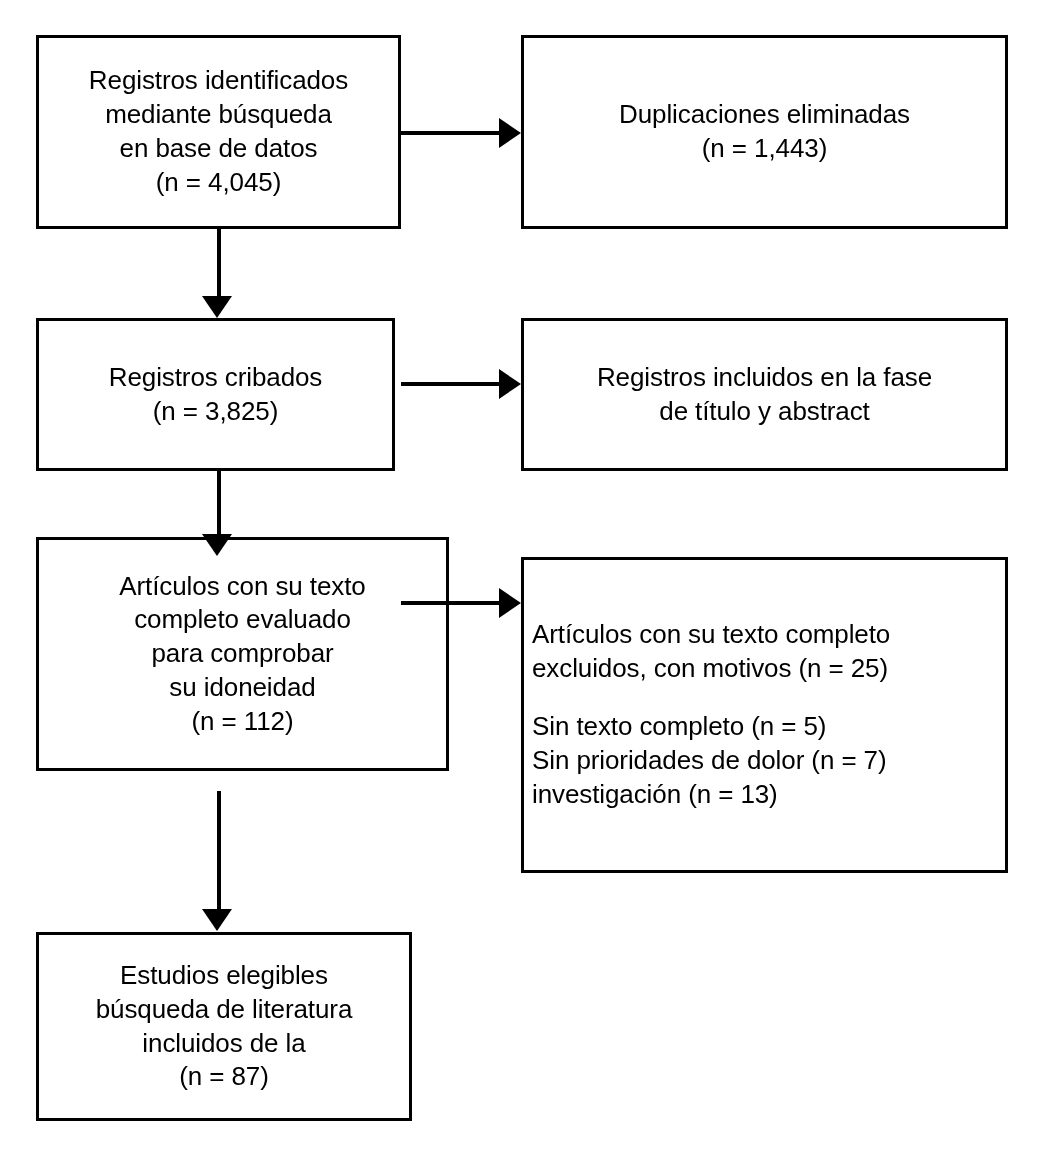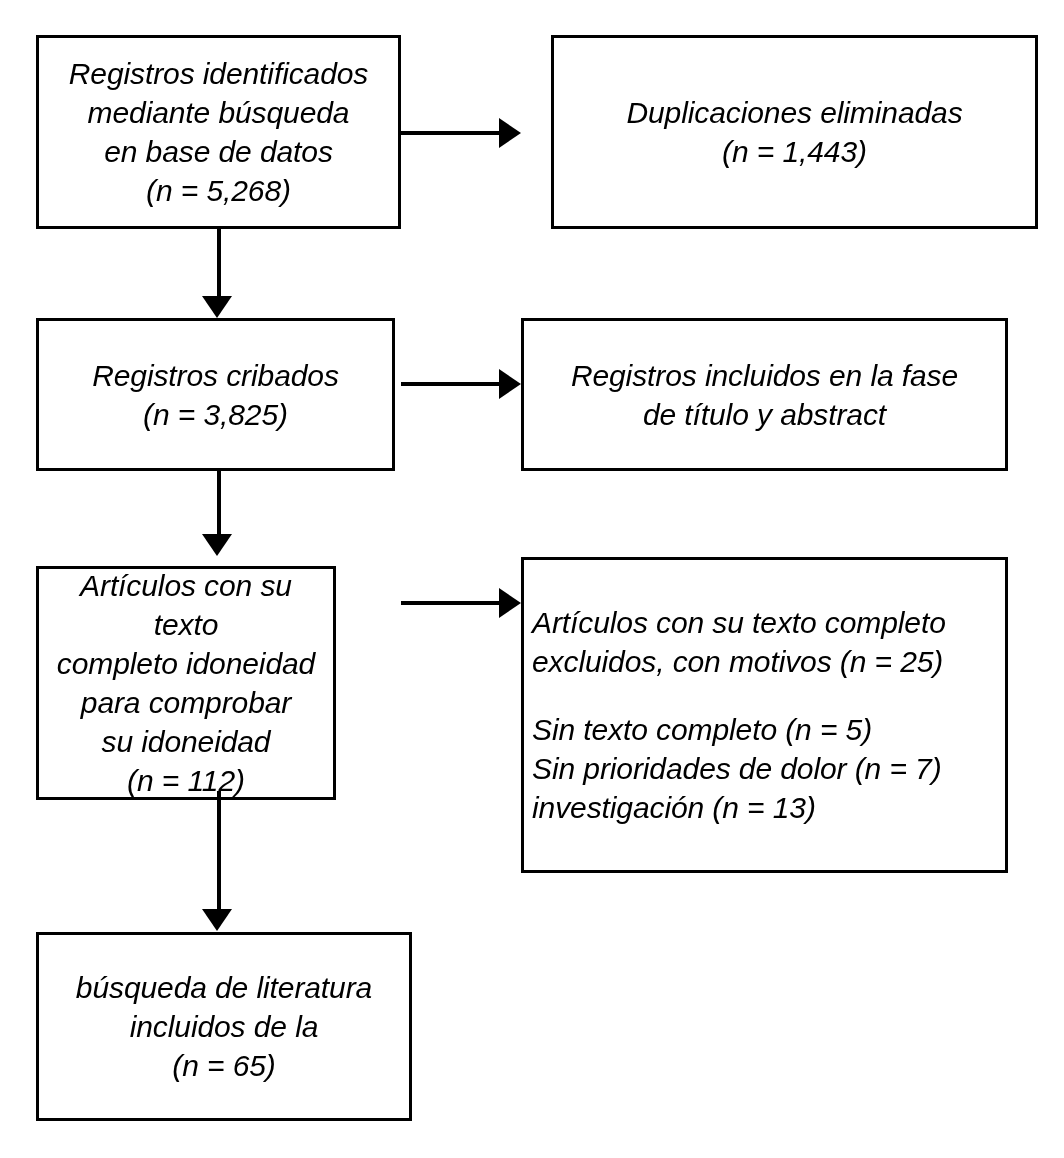--- a/index.html
+++ b/index.html
@@ -24,37 +24,36 @@
     background: #ffffff;
     display: flex;
     flex-direction: column;
     justify-content: center;
     padding: 6px 10px;
   }
   .flow-box .line {
     display: block;
     white-space: pre-wrap;
     line-height: 1.30;
-    font-size: 30px;
+    font-size: 26px;
     letter-spacing: -0.1px;
-    font-style: italic;
   }
   .center-text .line { text-align: center; }
   .left-text .line  { text-align: left; }
 
   .line.spacer {
     height: 0.95em;
   }
 
   
   #box-identified   { left: 36px;  top: 35px;  width: 365px; height: 194px; }
-  #box-duplicates   { left: 551px; top: 35px;  width: 487px; height: 194px; }
+  #box-duplicates   { left: 521px; top: 35px;  width: 487px; height: 194px; }
   #box-screened     { left: 36px;  top: 318px; width: 359px; height: 153px; }
   #box-excluded-ta  { left: 521px; top: 318px; width: 487px; height: 153px; }
-  #box-fulltext     { left: 36px;  top: 566px; width: 300px; height: 234px; }
+  #box-fulltext     { left: 36px;  top: 537px; width: 413px; height: 234px; }
   #box-excluded-ft  { left: 521px; top: 557px; width: 487px; height: 316px; padding-left: 8px; }
   #box-included     { left: 36px;  top: 932px; width: 376px; height: 189px; }
 
   
   .connector { position: absolute; }
   .v-line {
     width: 4px;
     background: #000000;
   }
   .h-line {
@@ -90,59 +89,60 @@
 </style>
 </head>
 <body>
 
 <div id="diagram-root">
 
   <div class="flow-box center-text" id="box-identified">
     <span class="line">Registros identificados</span>
     <span class="line">mediante búsqueda</span>
     <span class="line">en base de datos</span>
-    <span class="line">(n = 5,268)</span>
+    <span class="line">(n = 4,045)</span>
   </div>
 
   <div class="flow-box center-text" id="box-duplicates">
     <span class="line">Duplicaciones eliminadas</span>
     <span class="line">(n = 1,443)</span>
   </div>
 
   <div class="flow-box center-text" id="box-screened">
     <span class="line">Registros cribados</span>
     <span class="line">(n = 3,825)</span>
   </div>
 
   <div class="flow-box center-text" id="box-excluded-ta">
     <span class="line">Registros incluidos en la fase</span>
     <span class="line">de título y abstract</span>
   </div>
 
   <div class="flow-box center-text" id="box-fulltext">
     <span class="line">Artículos con su texto</span>
-    <span class="line">completo idoneidad</span>
+    <span class="line">completo evaluado</span>
     <span class="line">para comprobar</span>
     <span class="line">su idoneidad</span>
     <span class="line">(n = 112)</span>
   </div>
 
   <div class="flow-box left-text" id="box-excluded-ft">
     <span class="line">Artículos con su texto completo</span>
     <span class="line">excluidos, con motivos (n = 25)</span>
     <span class="line spacer"></span>
     <span class="line">Sin texto completo (n = 5)</span>
     <span class="line">Sin prioridades de dolor (n = 7)</span>
     <span class="line">investigación (n = 13)</span>
   </div>
 
   <div class="flow-box center-text" id="box-included">
+    <span class="line">Estudios elegibles</span>
     <span class="line">búsqueda de literatura</span>
     <span class="line">incluidos de la</span>
-    <span class="line">(n = 65)</span>
+    <span class="line">(n = 87)</span>
   </div>
 
   <div class="connector v-line" id="conn-v1-line"></div>
   <div class="connector arrow-down" id="conn-v1-head"></div>
 
   <div class="connector v-line" id="conn-v2-line"></div>
   <div class="connector arrow-down" id="conn-v2-head"></div>
 
   <div class="connector v-line" id="conn-v3-line"></div>
   <div class="connector arrow-down" id="conn-v3-head"></div>

